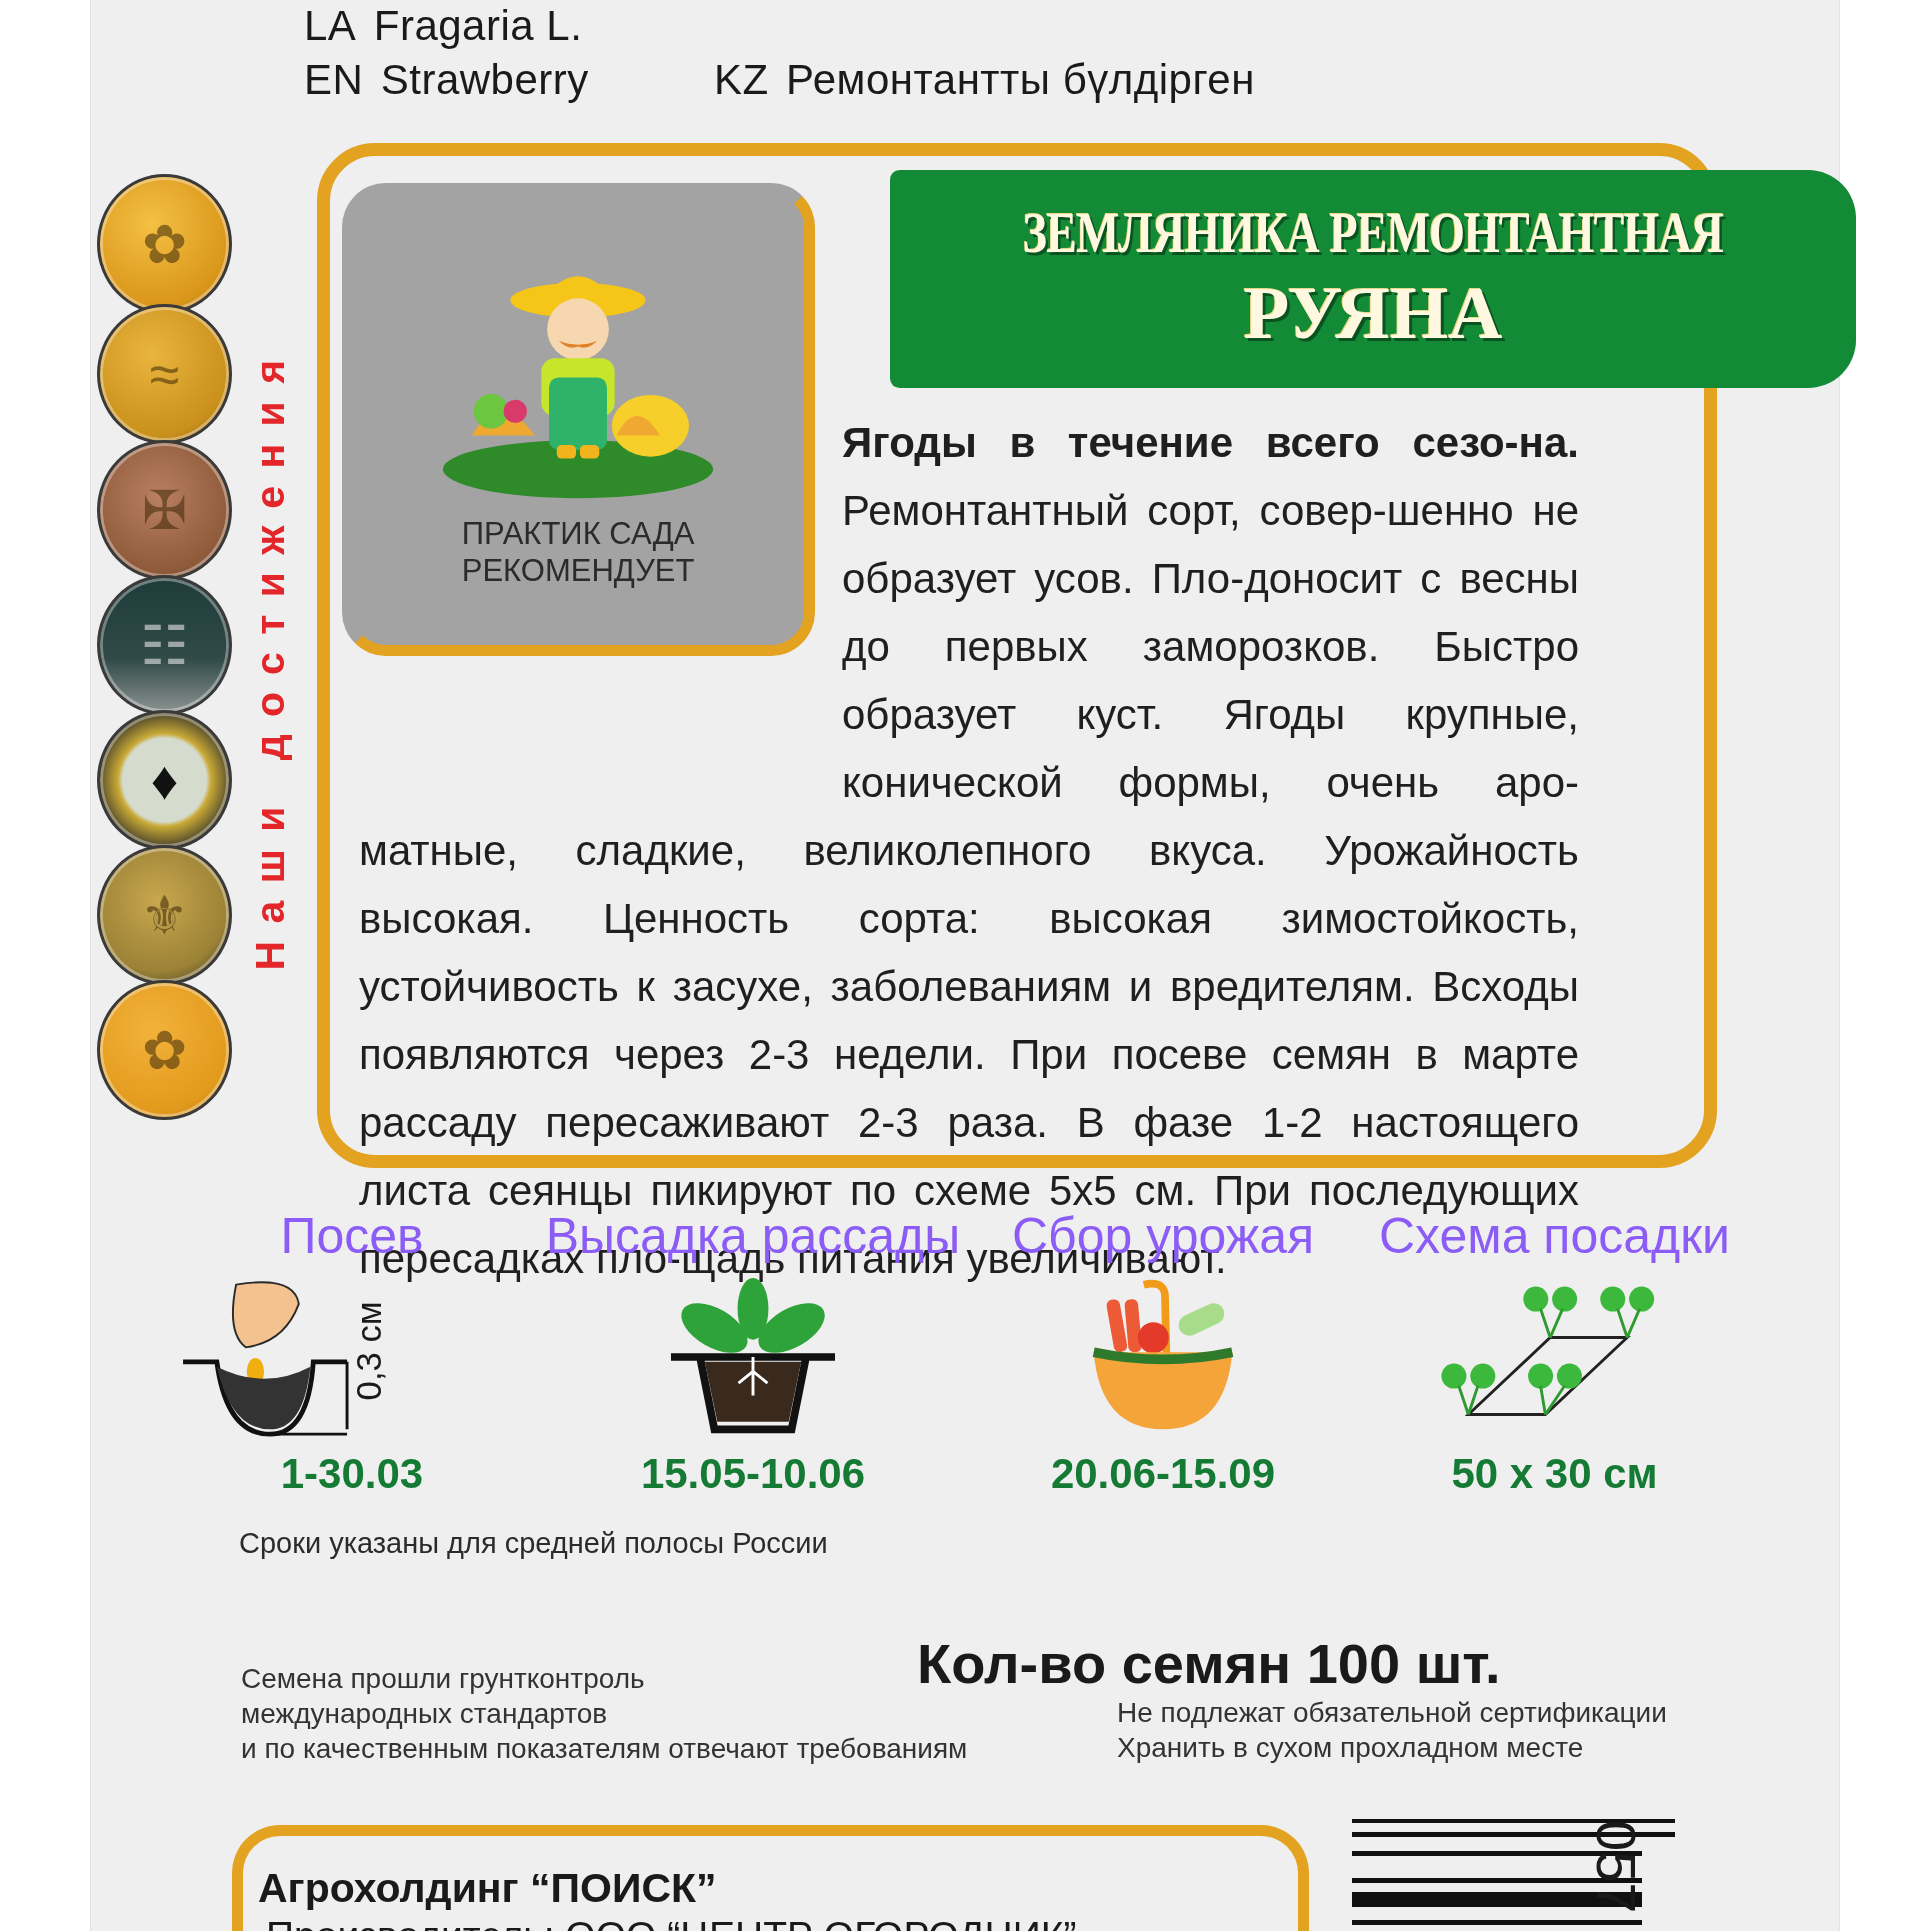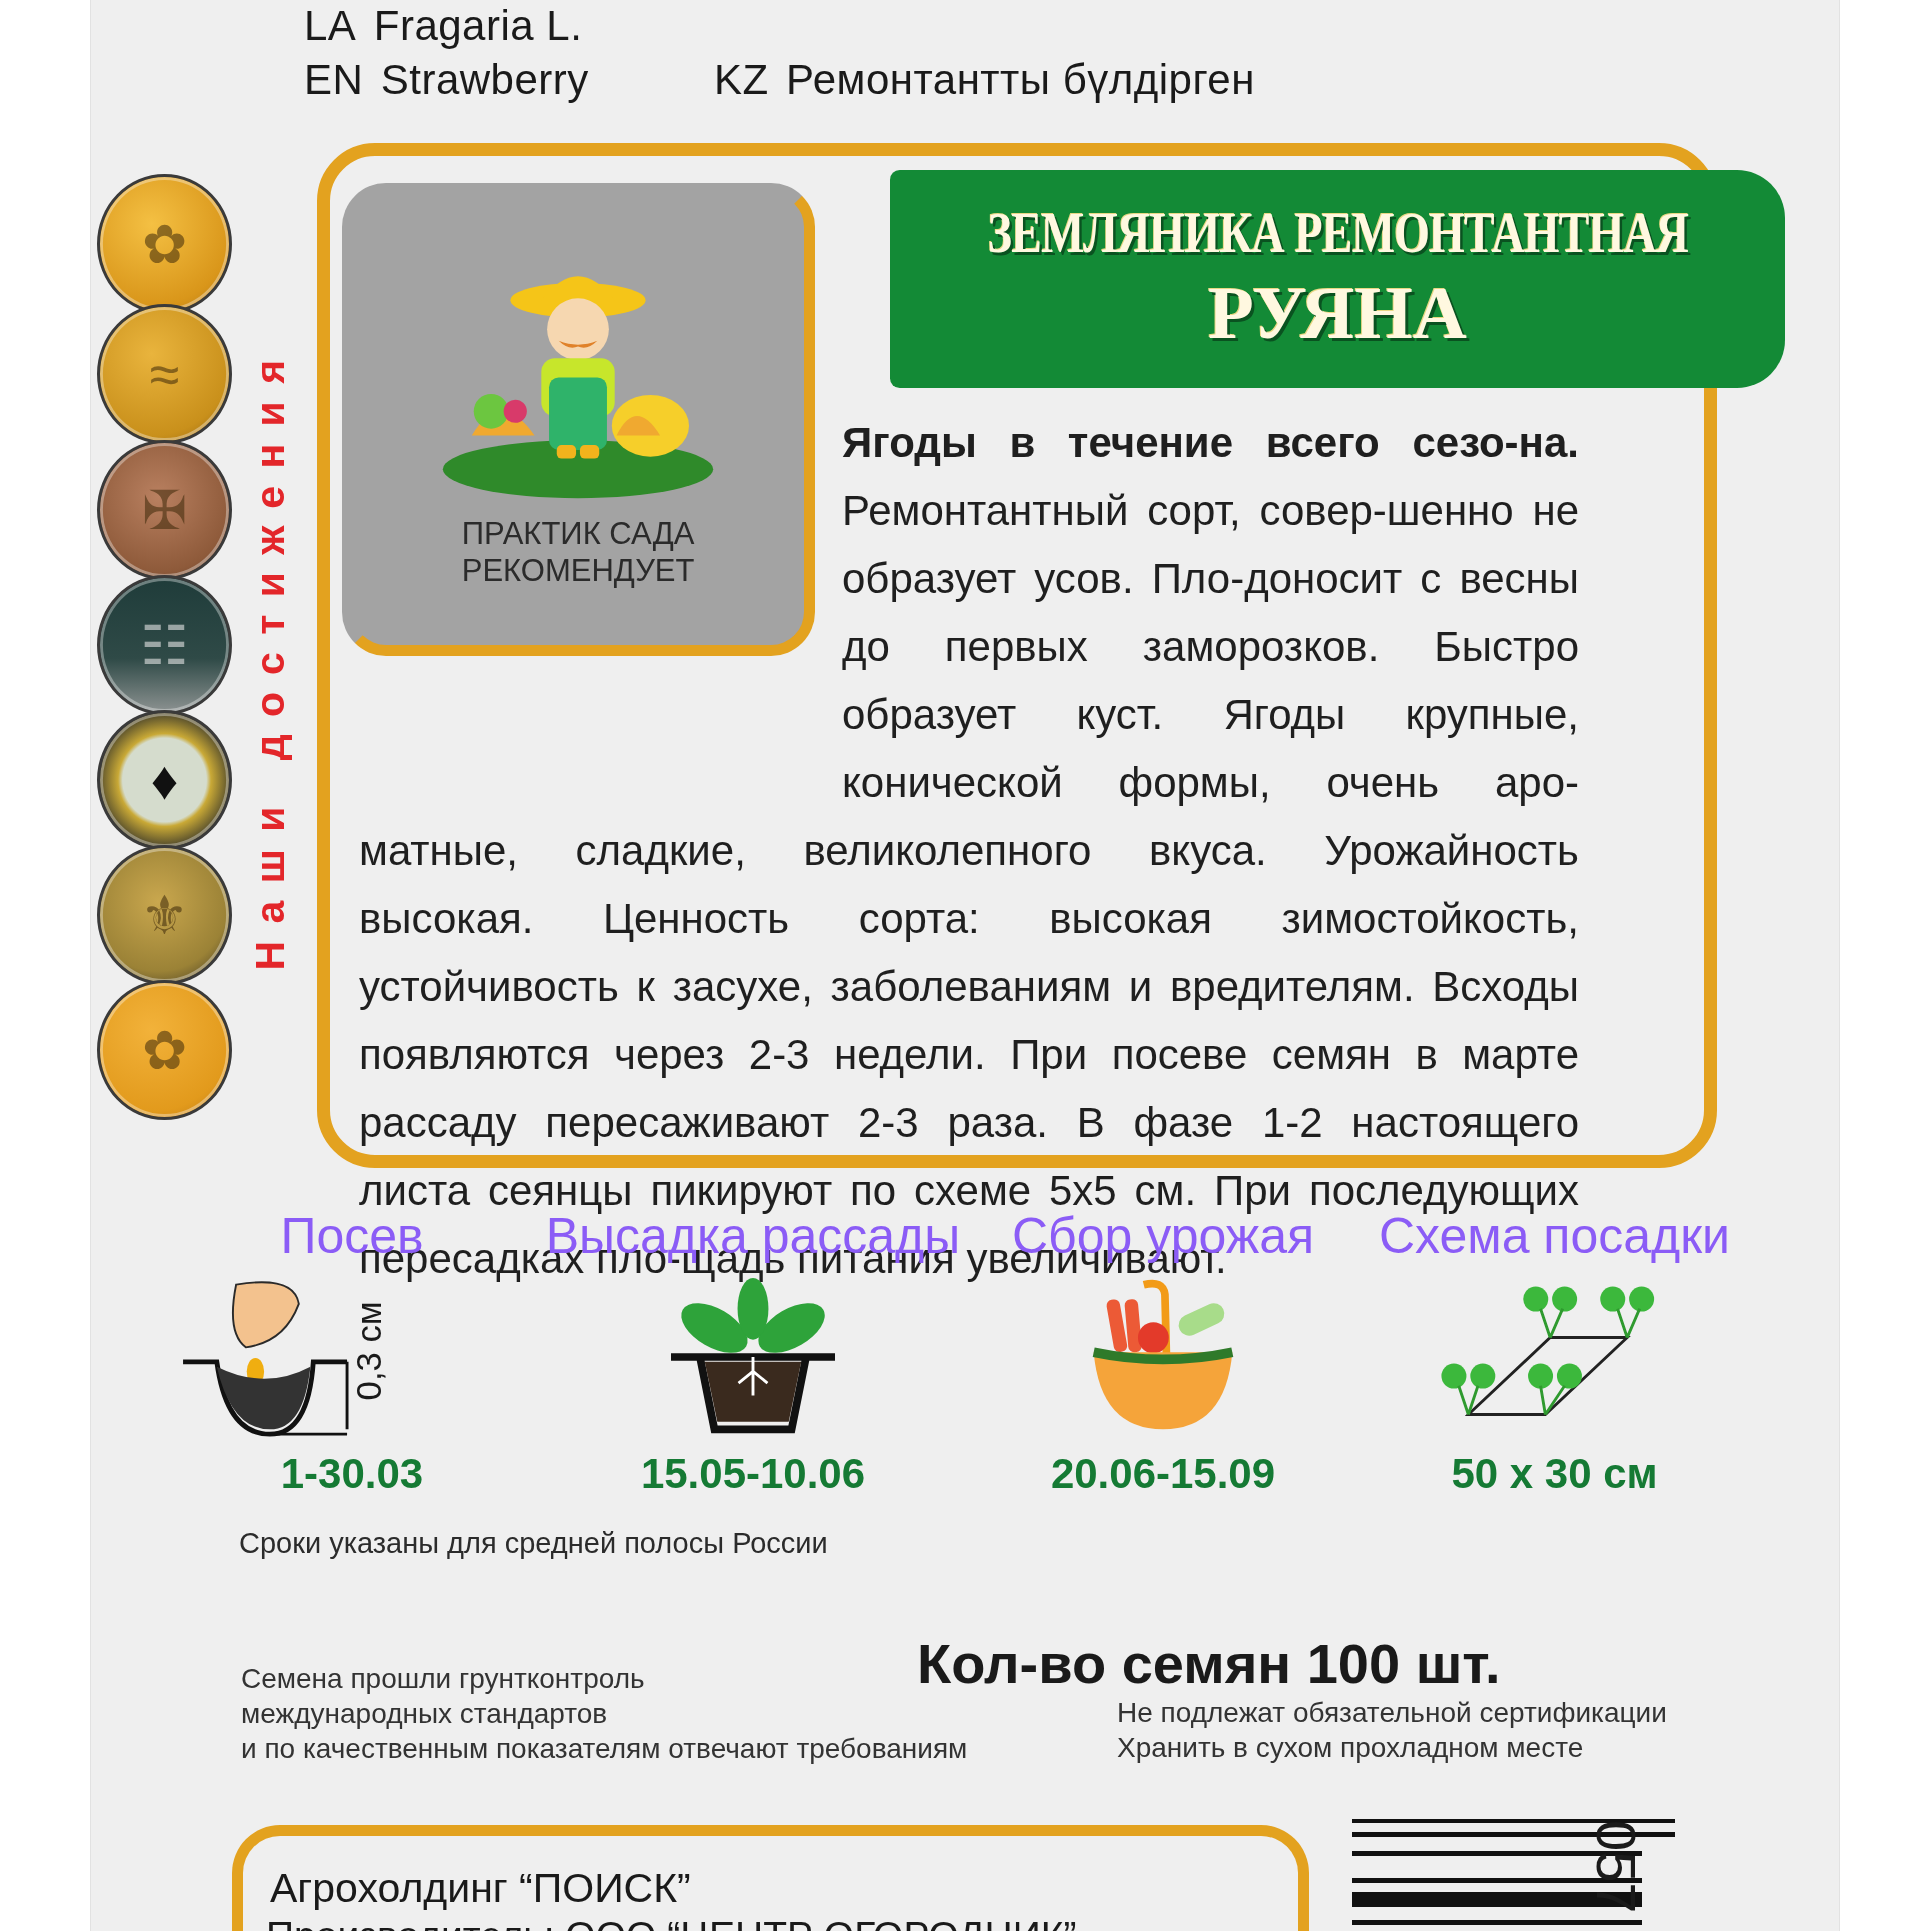--- a/index.html
+++ b/index.html
@@ -48,21 +48,21 @@
     }
     .inner-card-inner {
       position: absolute; left: 0; top: 0; width: 100%; height: 100%;
       display: flex; flex-direction: column; align-items: center; justify-content: flex-start;
       padding-top: 58px;
     }
     .mascot { width: 290px; height: 251px; }
     .mascot-caption { margin-top: 11.6px; text-align: center; font-size: 31px; line-height: 37px; color: #2b2b2b; }
 
     .title-banner {
-      position: absolute; left: 560px; top: 13.5px; width: 895px; height: 218px;
+      position: absolute; left: 560px; top: 13.5px; width: 966px; height: 218px;
       background: #138a36; border-radius: 9.7px 48px 48px 9.7px;
       display: flex; flex-direction: column; align-items: center; justify-content: center;
     }
     .title-line1, .title-line2 {
       font-family: "Liberation Serif", serif; font-weight: bold; color: #fff8e0;
       text-shadow: 2.9px 2.9px 0 #0a5220, -1px -1px 0 #e8d784;
     }
     .title-line1 { font-size: 56px; letter-spacing: -1px; transform: scaleX(0.82); white-space: nowrap; }
     .title-line2 { font-size: 75px; margin-top: 5.8px; }
 
@@ -85,21 +85,21 @@
     .note-terms { position: absolute; left: 239px; top: 1527px; font-size: 29px; color: #2b2b2b; }
     .seed-count { position: absolute; left: 917px; top: 1583px; font-size: 56px; font-weight: bold; color: #1a1a1a; margin-top: 48px; }
 
     .cert-left { position: absolute; left: 241px; top: 1661px; font-size: 28px; line-height: 35px; color: #333; }
     .cert-right { position: absolute; left: 1117px; top: 1695px; font-size: 28px; line-height: 35px; color: #333; }
 
     .company-frame {
       position: absolute; left: 232px; top: 1825px; width: 1077px; height: 154px;
       border: 11.6px solid #e3a21f; border-radius: 48px; border-bottom: none;
     }
-    .company-name { position: absolute; left: 270px; top: 1865px; font-size: 41px; font-weight: normal; color: #1a1a1a; white-space: nowrap; }
+    .company-name { position: absolute; left: 258px; top: 1865px; font-size: 41px; font-weight: bold; color: #1a1a1a; white-space: nowrap; }
     .company-maker { position: absolute; left: 266px; top: 1914px; font-size: 39px; color: #1a1a1a; white-space: nowrap; }
 
     .barcode { position: absolute; left: 1352px; top: 1807px; width: 328px; height: 124px; }
     .barcode .bar { position: absolute; left: 0; background: #111; height: 4.8px; }
     .barcode-digits {
       position: absolute; left: 1649px; top: 1820px; font-size: 56px; color: #1a1a1a;
       transform: rotate(90deg); transform-origin: left top; white-space: nowrap;
     }
   </style>
 </head>

